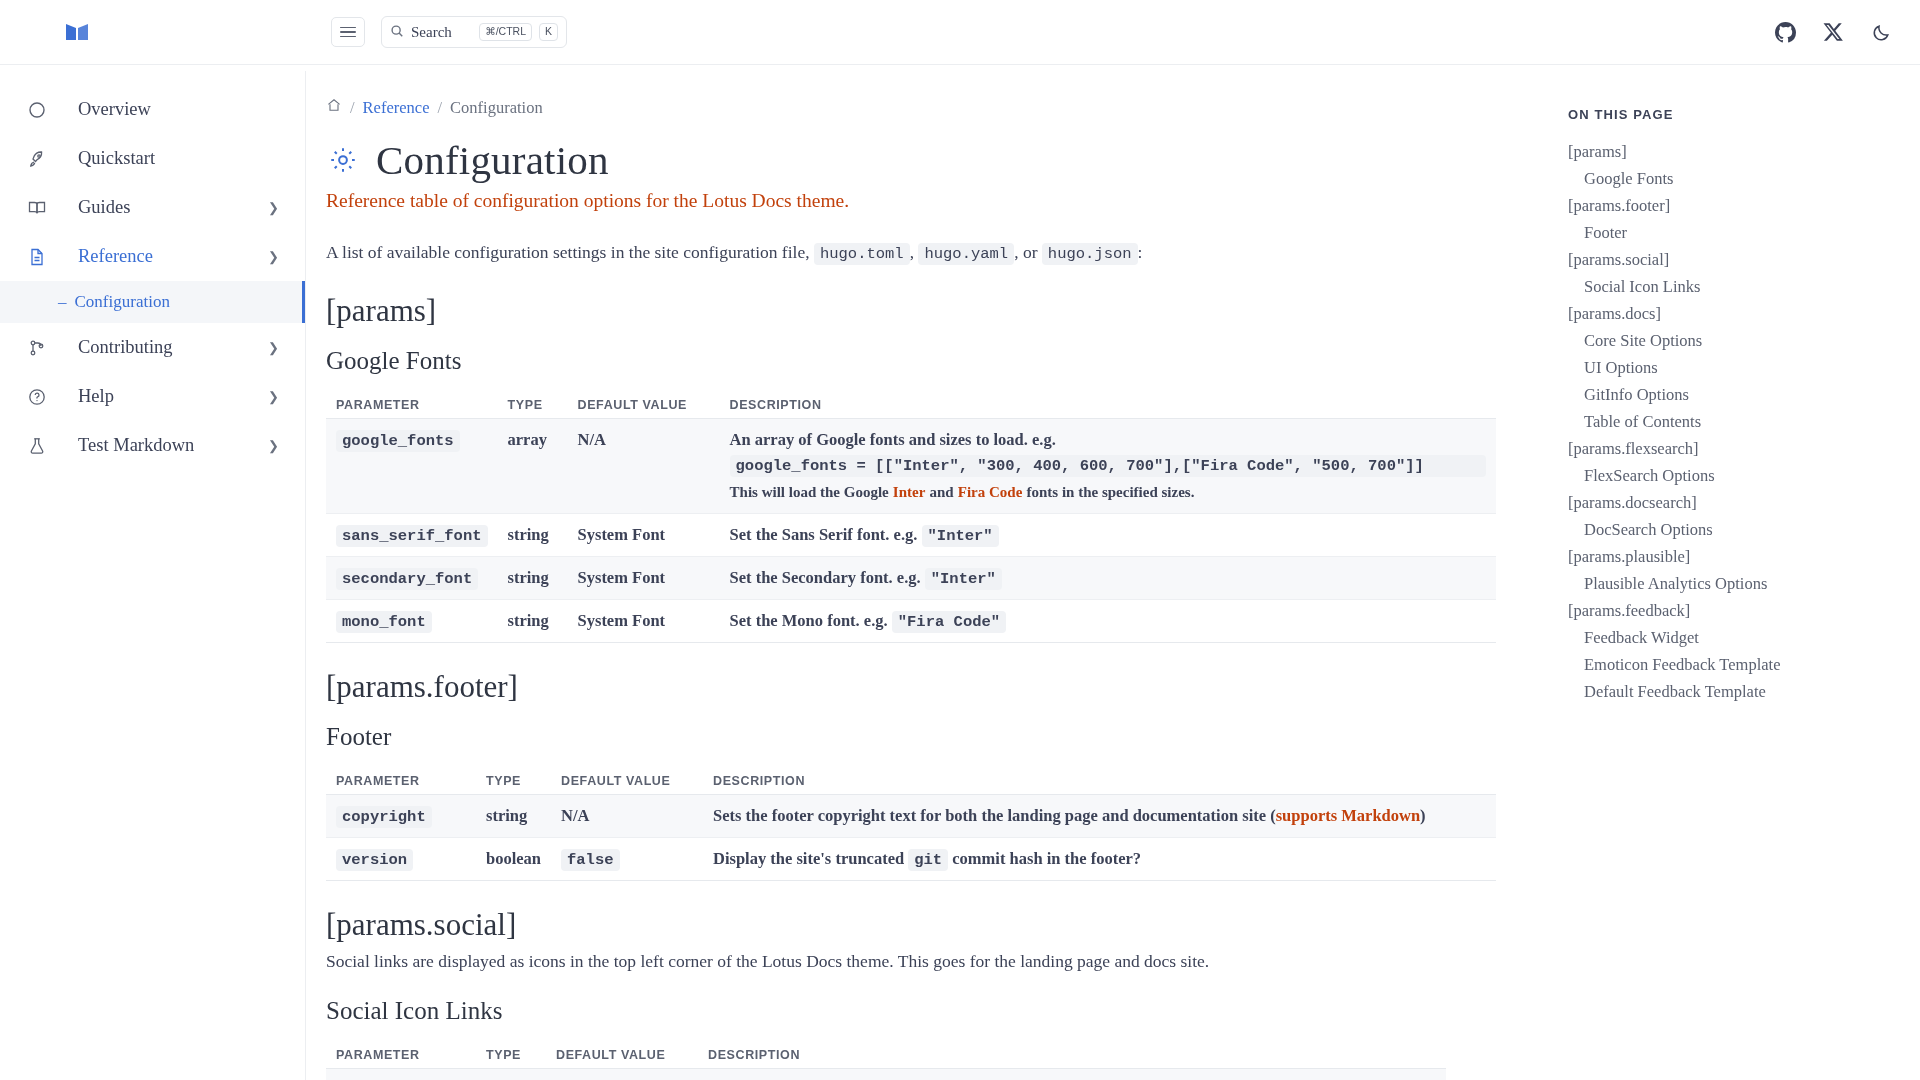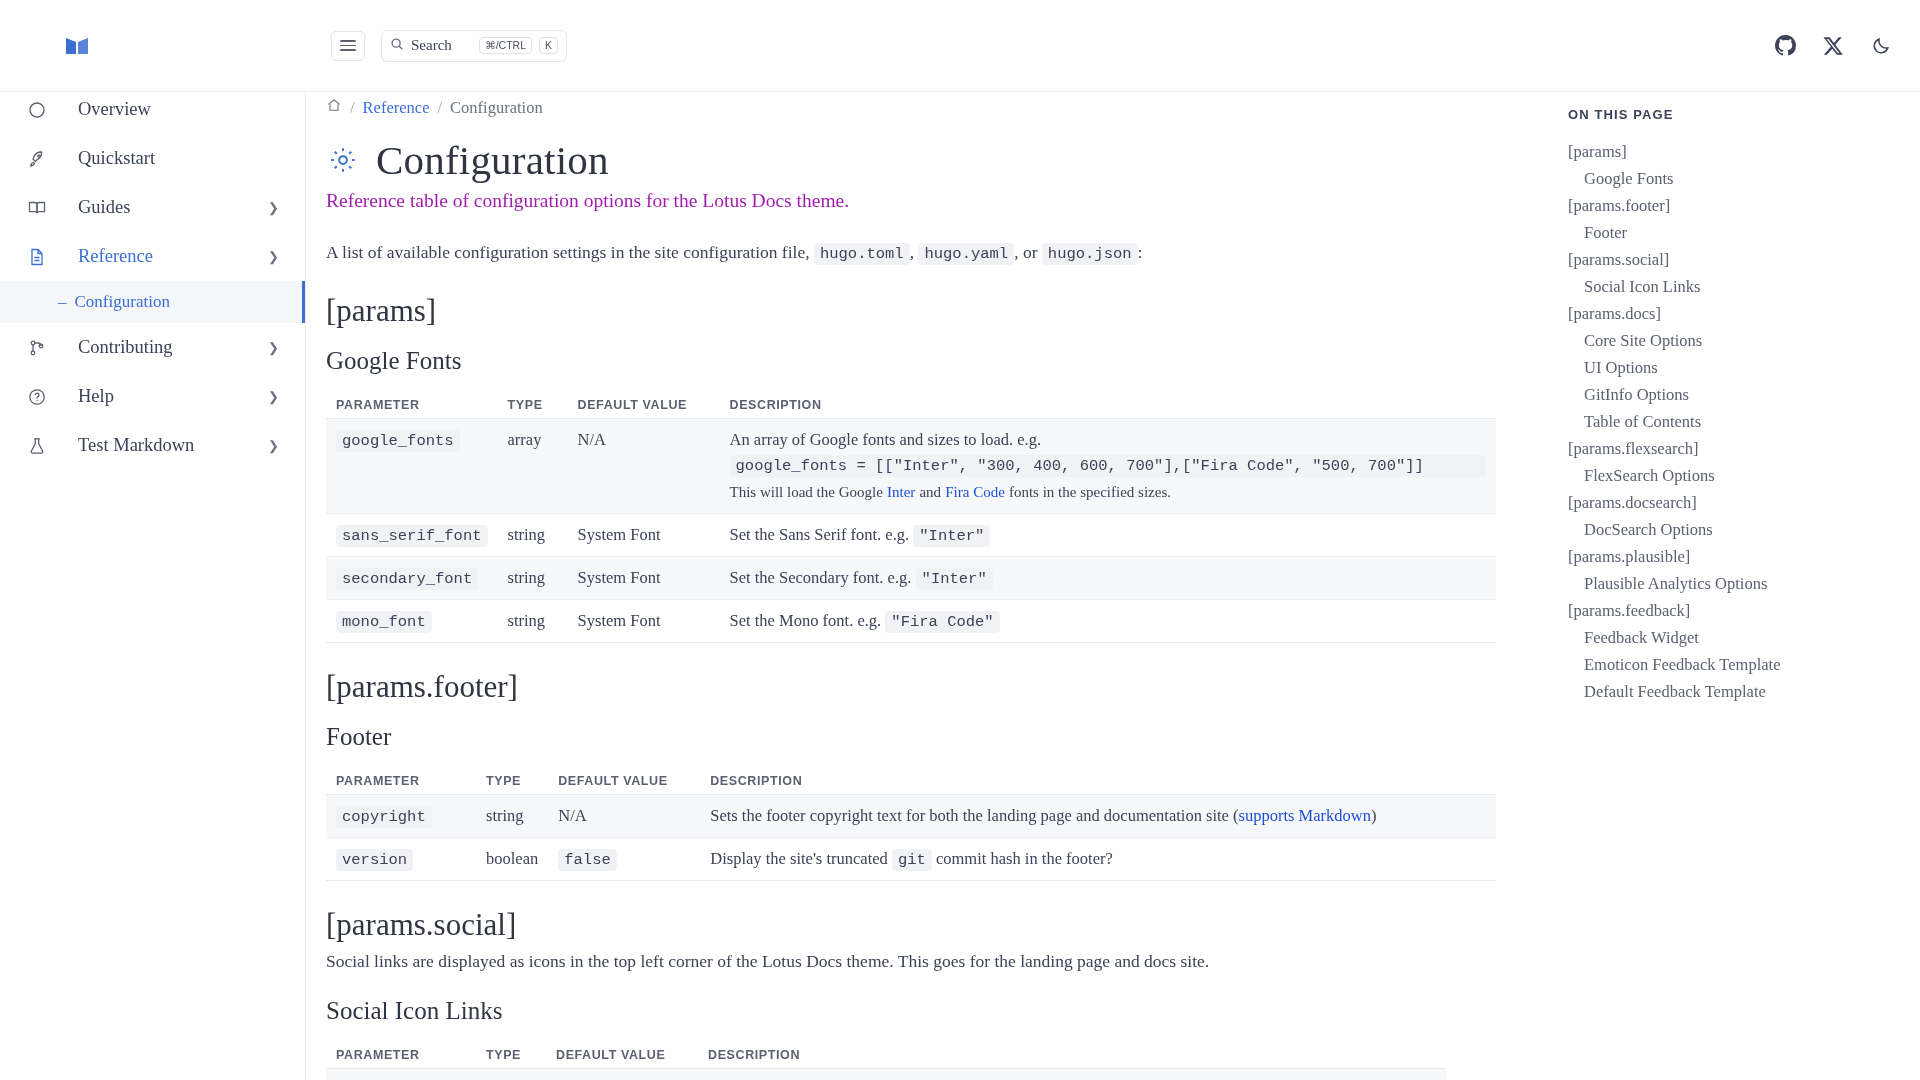--- a/index.html
+++ b/index.html
@@ -8,21 +8,21 @@
     width: 1920px; height: 1080px;
     overflow: hidden;
     background: #ffffff;
     font-family: "Liberation Serif", serif;
     color: #3c4257;
   }
   a { text-decoration: none; color: inherit; }
 
   
   .topbar {
-    position: absolute; top: 0; left: 0; right: 0; height: 92px;
+    position: absolute; top: 0; left: 0; right: 0; height: 65px;
     background: #ffffff;
     border-bottom: 1px solid #eceef1;
     display: flex; align-items: center;
     z-index: 20;
   }
   .logo-wrap {
     width: 153px; display: flex; align-items: center; justify-content: center;
   }
   .logo {
     width: 28px; height: 24px;
@@ -95,21 +95,21 @@
   .content-inner { width: 1190px; padding-left: 20px; }
 
   .breadcrumb { display: flex; align-items: center; gap: 8px; font-size: 16.5px; color: #6b7280; margin-bottom: 18px;}
   .breadcrumb .home { color: #6b7280; }
   .breadcrumb a { color: #3b6fd4; }
   .breadcrumb .sep { color: #9aa1ad; }
 
   .page-title-row { display: flex; align-items: center; gap: 16px; margin-bottom: 4px; }
   .page-gear { width: 34px; height: 34px; color: #3b6fd4; display:inline-flex; align-items:center; justify-content:center;}
   h1.page-title { font-size: 41px; font-weight: normal; margin: 0; color: #2f3542; letter-spacing: .2px;}
-  .page-desc { font-size: 19.5px; color: #a21caf; margin: 6px 0 26px 0; }
+  .page-desc { font-size: 19.5px; color: #c2410c; margin: 6px 0 26px 0; }
 
   .intro { font-size: 17.5px; color: #3c4257; margin: 0 0 22px 0; line-height: 1.6; }
 
   code.inline {
     font-family: "Liberation Mono", monospace;
     font-size: 15.5px;
     background: #f0f2f5;
     border-radius: 4px;
     padding: 2px 6px;
     color: #3c4257;
@@ -120,30 +120,30 @@
 
   table.cfg { border-collapse: collapse; width: 1170px; margin-bottom: 10px; margin-top: 17px; }
   table.cfg th {
     text-align: left; font-family: "Liberation Sans", sans-serif;
     font-size: 12.5px; letter-spacing: .6px; color: #5b6170;
     font-weight: bold; padding: 6px 10px; text-transform: uppercase;
     border-bottom: 1px solid #e6e9ed;
   }
   table.cfg td {
     padding: 11px 10px; font-size: 16.5px; vertical-align: top;
-    border-bottom: 1px solid #edeff2; color: #3c4257;
+    border-bottom: 1px solid #edeff2; color: #3c4257; font-weight: bold;
   }
   table.cfg tbody tr:nth-child(odd) { background: #f7f8fa; }
   table.cfg tbody tr:nth-child(even) { background: #ffffff; }
   table.cfg tbody tr:last-child td { border-bottom: 1px solid #e6e9ed; }
   .col-param { width: 150px; }
   .col-type { width: 70px; }
   .col-default { width: 152px; }
   .cell-desc .codeline { display: block; margin: 5px 0; }
-  .cell-desc a { color: #1d4ed8; }
+  .cell-desc a { color: #c2410c; }
   .small-note { font-size: 15px; }
 
   
   .toc {
     position: absolute; top: 71px; right: 0; width: 400px; bottom: 0;
     padding: 36px 30px 0 48px;
     overflow: hidden;
   }
   .toc-title {
     font-family: "Liberation Sans", sans-serif;

